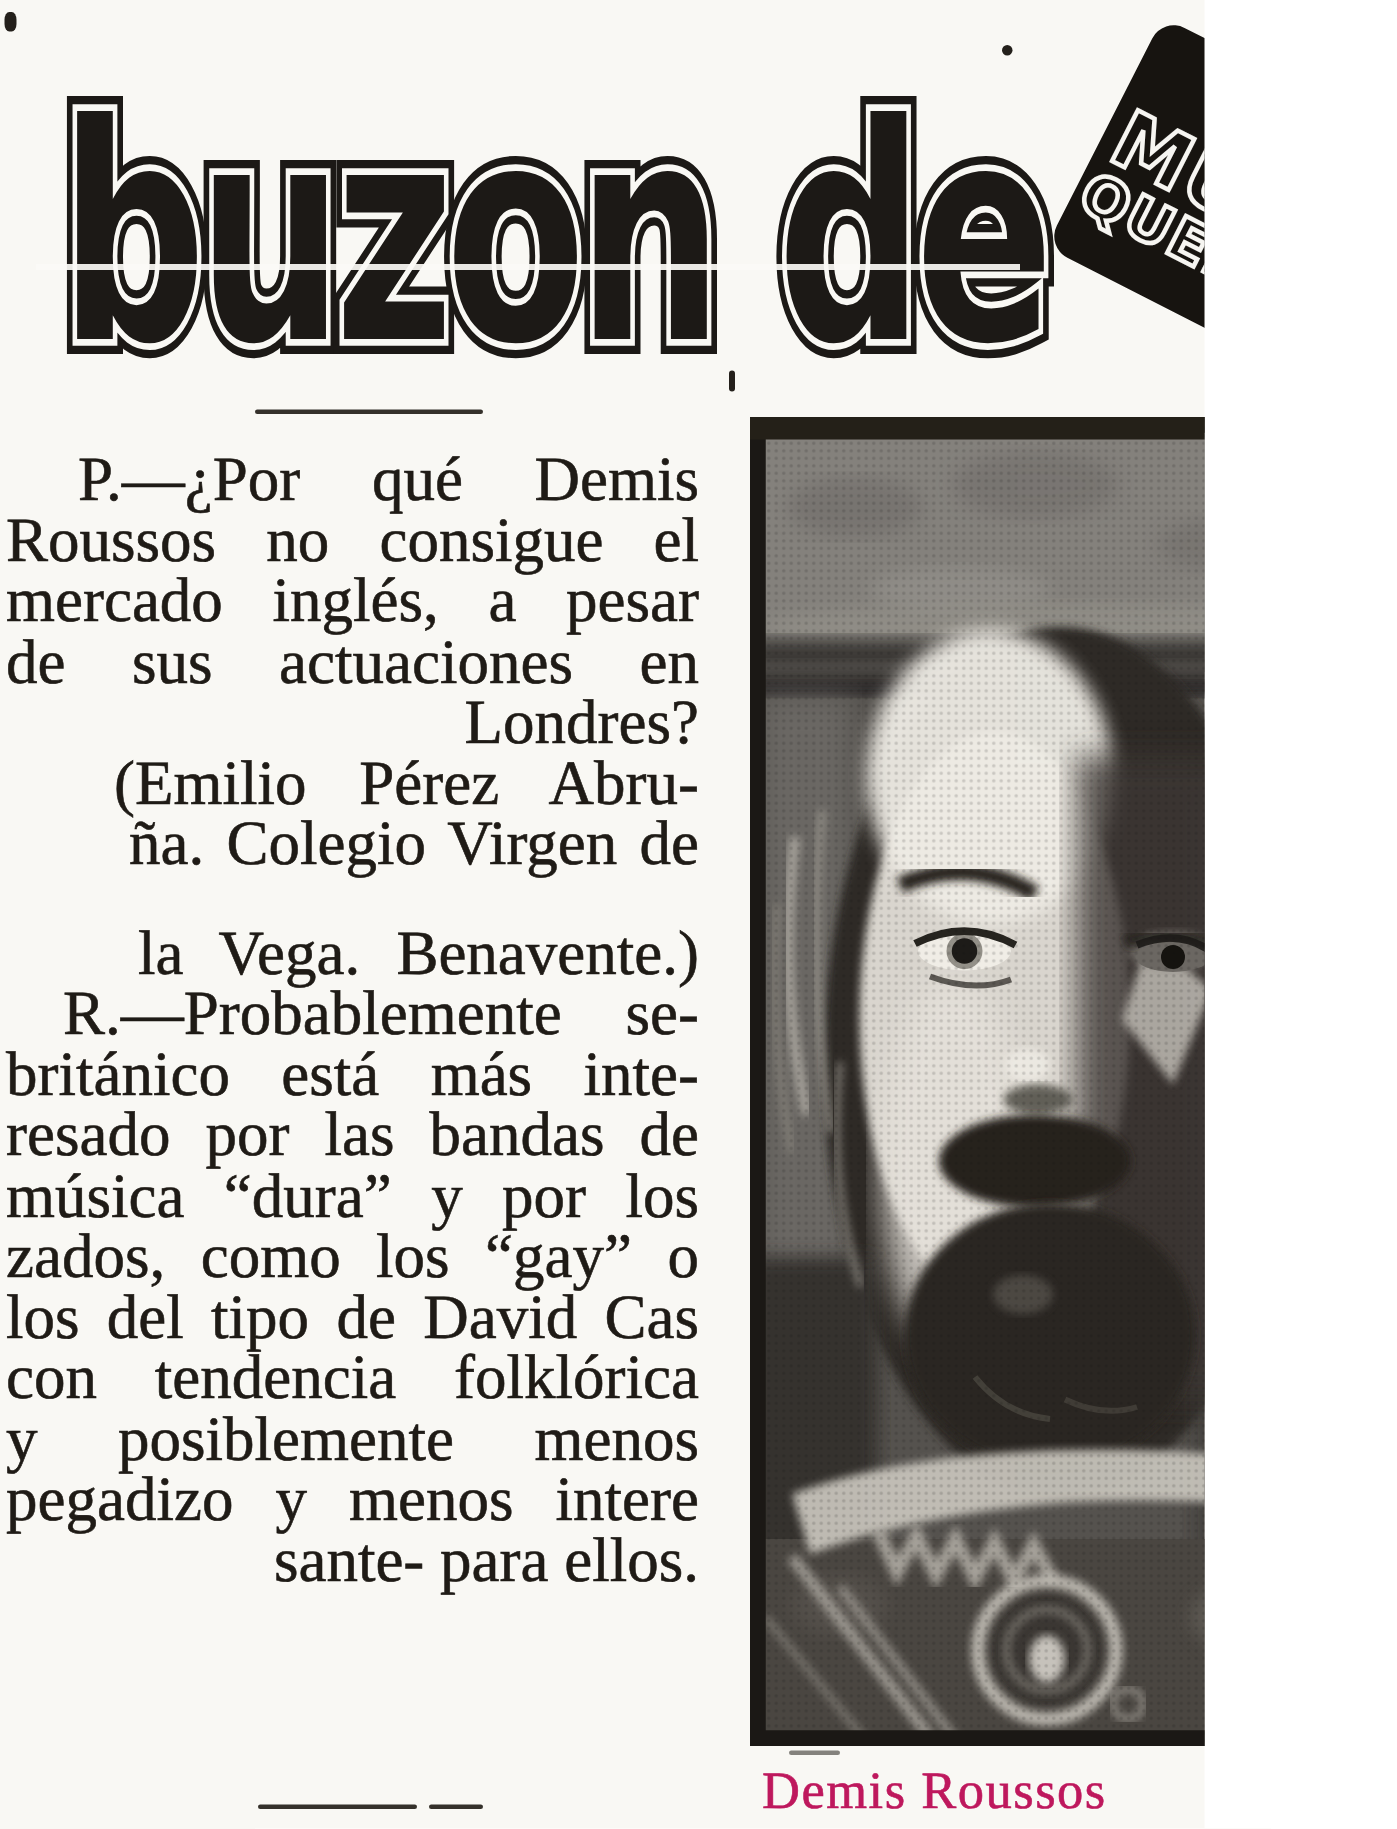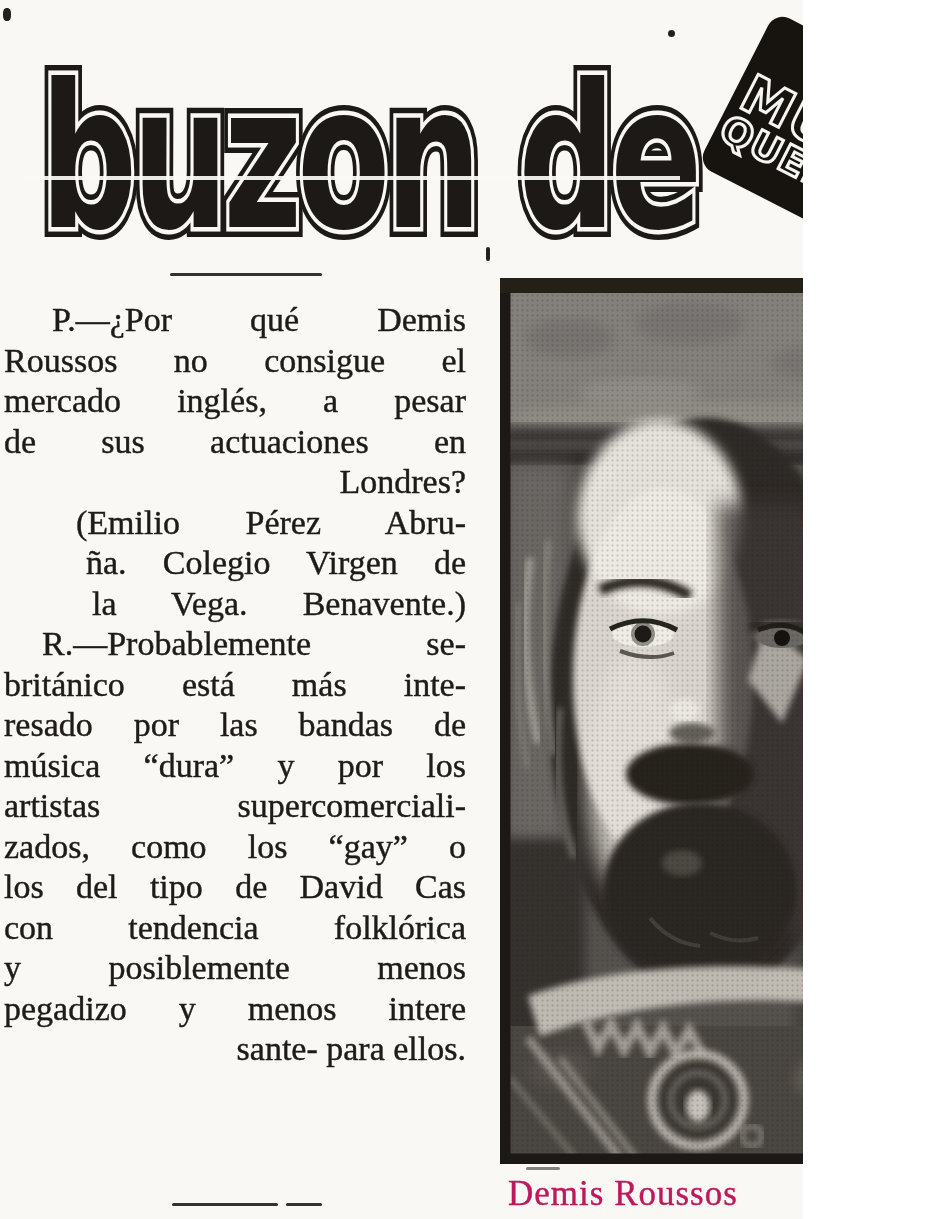--- a/index.html
+++ b/index.html
@@ -47,30 +47,30 @@
   .tick{left:486px; top:247px; width:4px; height:14px; border-radius:2px;}
   .cap-dash{left:526px; top:1167px; width:34px; height:3px; opacity:.55; border-radius:2px;}
   
   .divider{position:absolute; height:3px; background:#35312b; border-radius:2px;}
   .div-top{left:170px; top:273px; width:152px;}
   .div-bot-a{left:172px; top:1203px; width:106px;}
   .div-bot-b{left:286px; top:1203px; width:36px;}
   
   .column{
     position:absolute; left:4px; top:300px; width:462px;
-    font-size:34px; line-height:40.5px; color:#1f1b16;
+    font-size:42px; line-height:40.5px; color:#1f1b16;
     -webkit-text-stroke:0.4px currentColor;
   }
   .ln{width:100%;text-align:right;}
   .j{text-align:justify; text-align-last:justify;}
   .ind1{padding-left:48px; box-sizing:border-box;}
   .ind2{padding-left:38px; box-sizing:border-box;}
   .att {padding-left:72px; box-sizing:border-box;}
   .att2{padding-left:82px; box-sizing:border-box;}
-  .att3{padding-left:88px; box-sizing:border-box;}
+  .att3{padding-left:88px; box-sizing:border-box;margin-top:32px;}
   
   .photo{position:absolute; left:500px; top:278px; width:414px; height:886px;}
   .caption{
     position:absolute; left:508px; top:1174px; width:420px;
     font-size:35px; color:#be185d; letter-spacing:1px;
     -webkit-text-stroke:0.4px currentColor;
   }
 </style>
 </head>
 <body>
@@ -107,21 +107,20 @@
     <div class="ln j">mercado inglés, a pesar</div>
     <div class="ln j">de sus actuaciones en</div>
     <div class="ln">Londres?</div>
     <div class="ln j att">(Emilio Pérez Abru-</div>
     <div class="ln j att2">ña. Colegio Virgen de</div>
     <div class="ln j att3">la Vega. Benavente.)</div>
     <div class="ln j ind2">R.—Probablemente se-</div>
     <div class="ln j">británico está más inte-</div>
     <div class="ln j">resado por las bandas de</div>
     <div class="ln j">música “dura” y por los</div>
-    <div class="ln j">artistas supercomerciali-</div>
     <div class="ln j">zados, como los “gay” o</div>
     <div class="ln j">los del tipo de David Cas</div>
     <div class="ln j">con tendencia folklórica</div>
     <div class="ln j">y posiblemente menos</div>
     <div class="ln j">pegadizo y menos intere</div>
     <div class="ln">sante- para ellos.</div>
   </div>
 
   <div class="photo">
     <svg width="414" height="886" viewBox="0 0 414 886" xmlns="http://www.w3.org/2000/svg">

